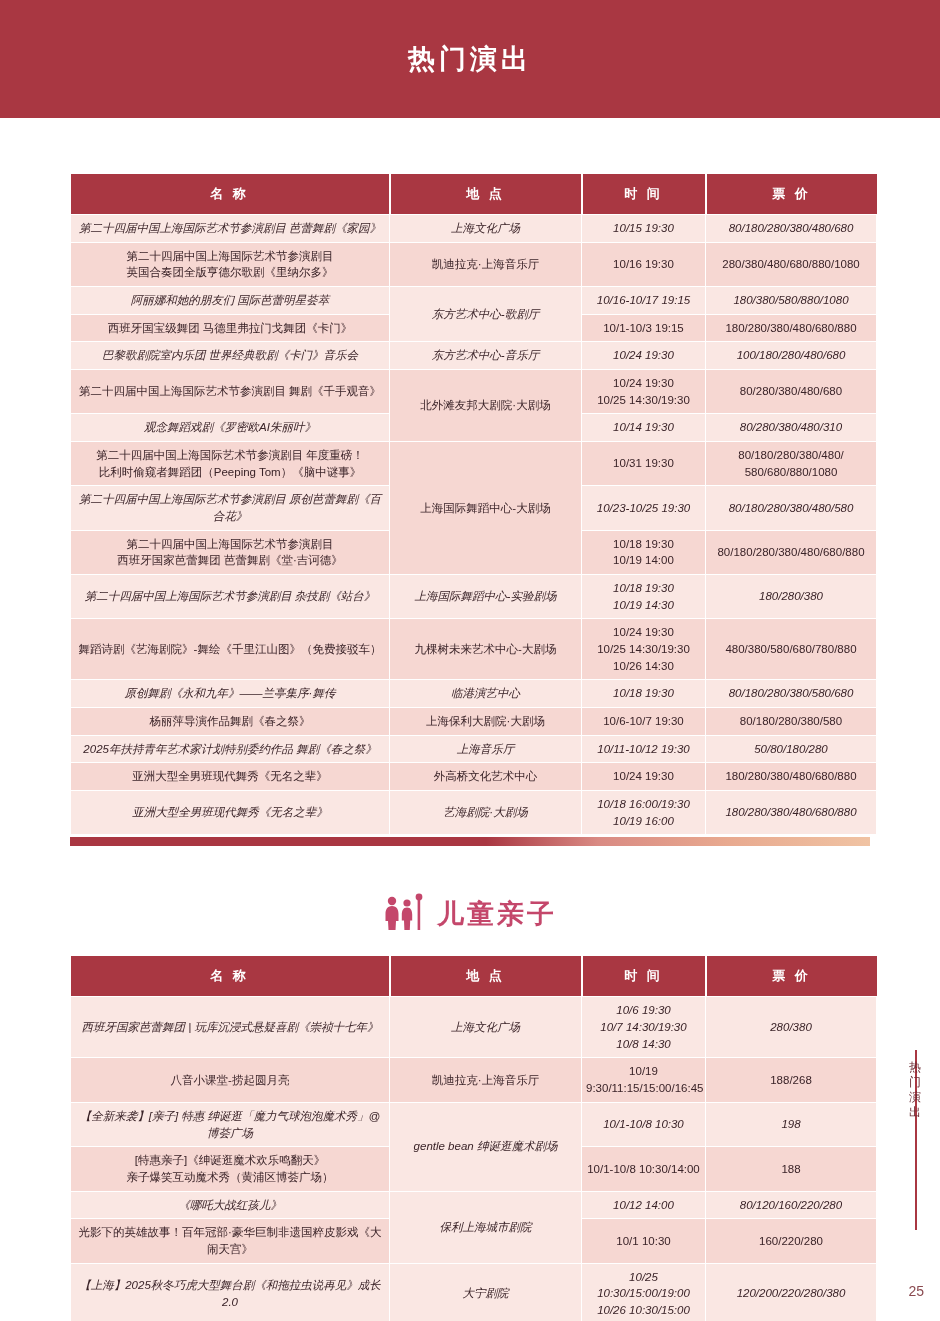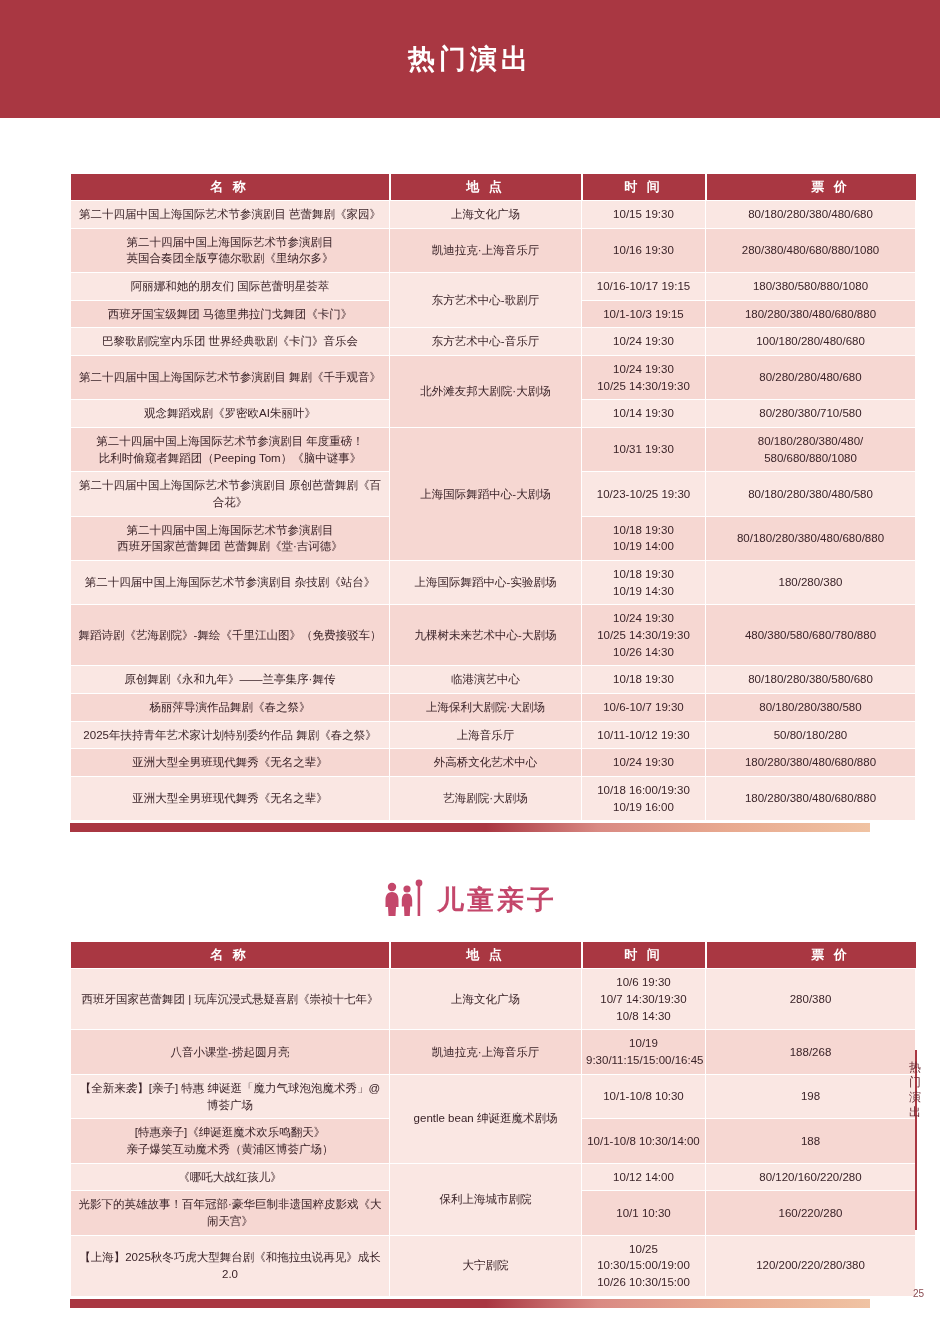--- a/index.html
+++ b/index.html
@@ -40,41 +40,41 @@
     border-collapse: collapse;
     width: 100%;
     table-layout: fixed;
   }
   table.sched th {
     background: #a93742;
     color: #ffffff;
     font-size: 13px;
     font-weight: bold;
     letter-spacing: 3px;
-    height: 26px;
+    height: 40px;
     padding: 0;
     border-right: 2px solid #ffffff;
   }
-  table.sched th:last-child { border-right: none; padding-left: 39px; }
+  table.sched th:last-child { border-right: none; }
 
   table.sched td {
     border: 1px solid #ffffff;
     text-align: center;
     vertical-align: middle;
     font-size: 11.5px;
     line-height: 1.45;
     padding: 5px 4px;
     color: #3a2328;
   }
   .col-name  { width: 318px; }
   .col-place { width: 190px; }
   .col-time  { width: 122px; }
   .col-price { width: 170px; }
 
-  .row-a td { background: #fae7e3; }
+  .row-a td { background: #fae7e3; font-style: italic; }
   .row-b td { background: #f6d7d2; }
   .cell-a { background: #fae7e3 !important; }
   .cell-b { background: #f6d7d2 !important; }
 
   
   .grad-bar {
     height: 9px;
     width: 100%;
     background: linear-gradient(to right, #a93742 0%, #a93742 52%, #d98a83 66%, #e8a98f 82%, #f0c3a3 100%);
     margin-top: 2px;
@@ -114,21 +114,21 @@
     right: 23px;
     top: 1050px;
     width: 2px;
     height: 180px;
     background: #a93742;
   }
   .page-num {
     position: absolute;
     right: 16px;
     bottom: 22px;
-    font-size: 10px;
+    font-size: 14px;
     color: #8a4a50;
   }
   .spacer-top { height: 56px; }
 </style>
 </head>
 <body>
 
 <div class="banner">
   <div class="banner-title">热门演出</div>
 </div>
@@ -172,26 +172,26 @@
         <tr class="row-a">
           <td class="col-name">巴黎歌剧院室内乐团 世界经典歌剧《卡门》音乐会</td>
           <td class="col-place">东方艺术中心-音乐厅</td>
           <td class="col-time">10/24 19:30</td>
           <td class="col-price">100/180/280/480/680</td>
         </tr>
         <tr class="row-b">
           <td class="col-name">第二十四届中国上海国际艺术节参演剧目 舞剧《千手观音》</td>
           <td class="col-place cell-b" rowspan="2">北外滩友邦大剧院·大剧场</td>
           <td class="col-time">10/24 19:30<br>10/25 14:30/19:30</td>
-          <td class="col-price">80/280/280/480/680</td>
+          <td class="col-price">80/280/380/480/680</td>
         </tr>
         <tr class="row-a">
           <td class="col-name">观念舞蹈戏剧《罗密欧AI朱丽叶》</td>
           <td class="col-time">10/14 19:30</td>
-          <td class="col-price">80/280/380/710/580</td>
+          <td class="col-price">80/280/380/480/310</td>
         </tr>
         <tr class="row-b">
           <td class="col-name">第二十四届中国上海国际艺术节参演剧目 年度重磅！<br>比利时偷窥者舞蹈团（Peeping Tom）《脑中谜事》</td>
           <td class="col-place cell-b" rowspan="3">上海国际舞蹈中心-大剧场</td>
           <td class="col-time">10/31 19:30</td>
           <td class="col-price">80/180/280/380/480/<br>580/680/880/1080</td>
         </tr>
         <tr class="row-a">
           <td class="col-name">第二十四届中国上海国际艺术节参演剧目 原创芭蕾舞剧《百合花》</td>
           <td class="col-time">10/23-10/25 19:30</td>

